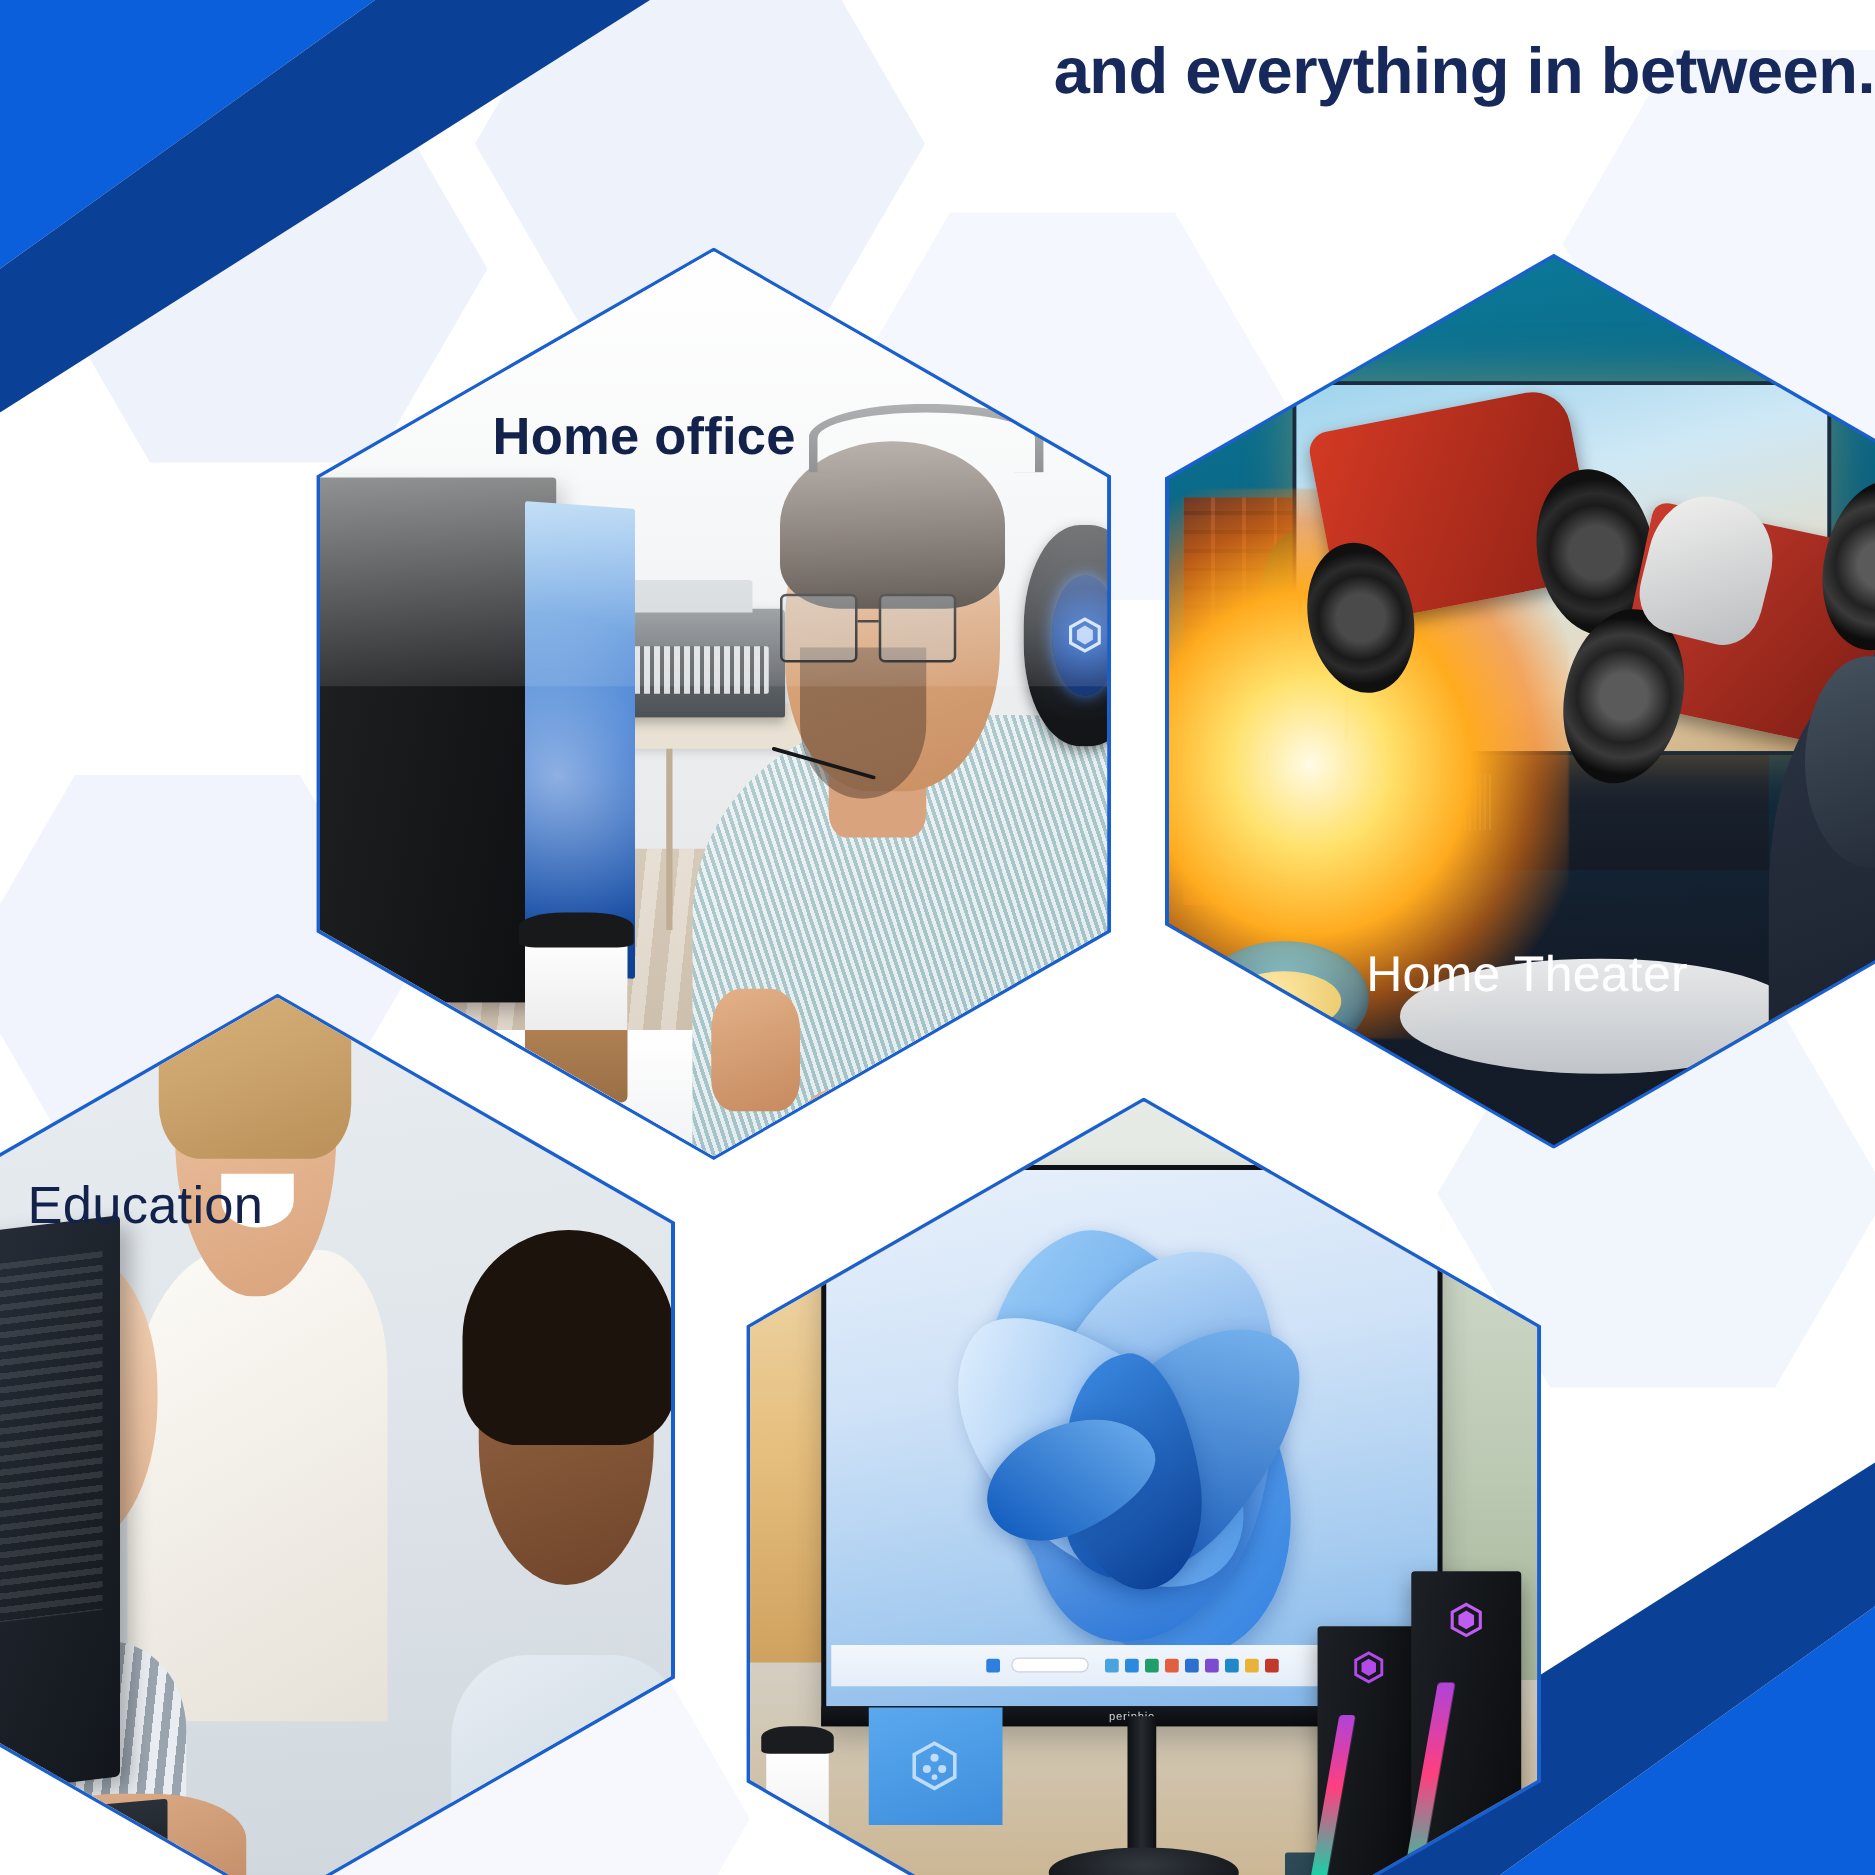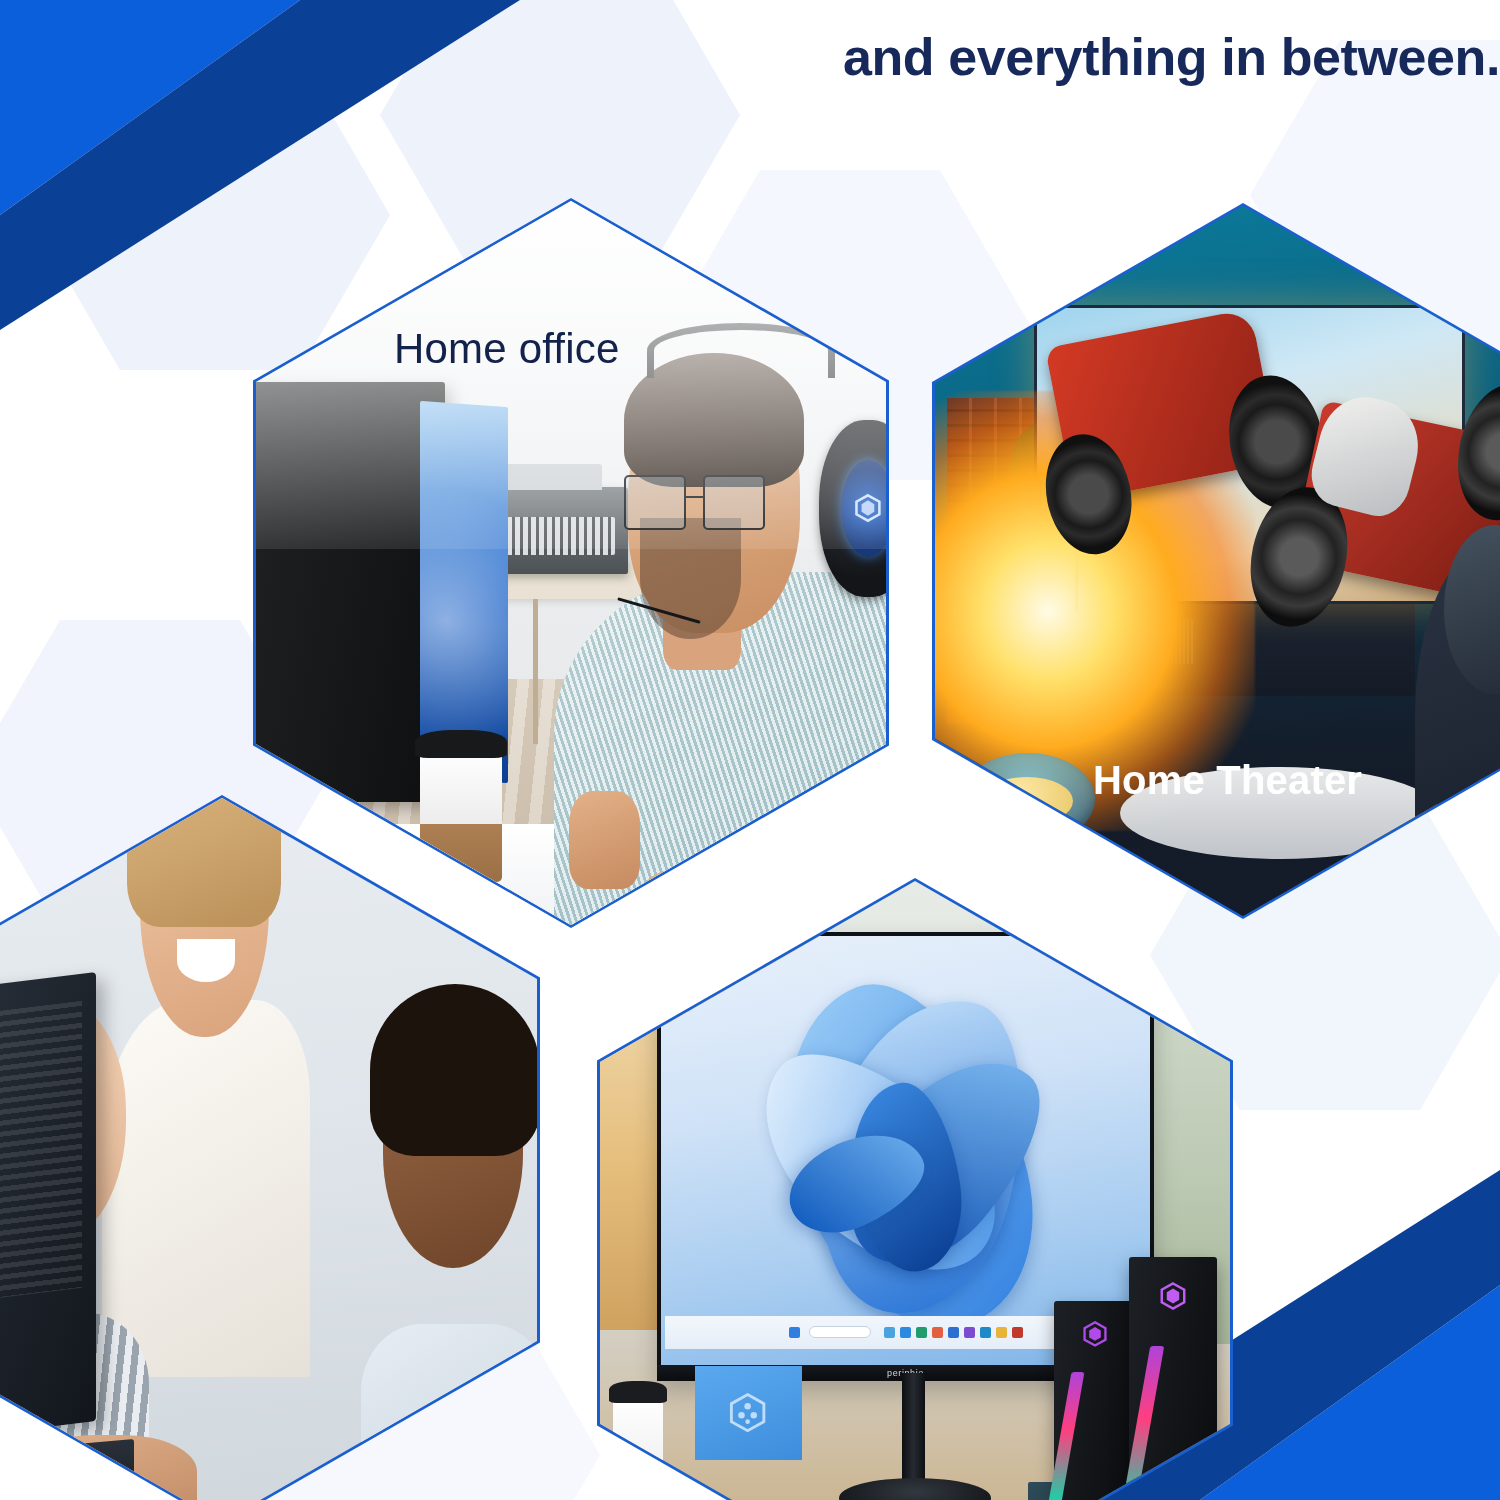--- a/index.html
+++ b/index.html
@@ -362,21 +362,21 @@
 
       <div class="ho-cup">
         <span class="sleeve"></span>
           <span class="body"></span>
           <span class="lid"></span>
       </div>
       <div class="ho-haze"></div>
     </div>
     <div class="hex-border"></div>
   </div>
-  <div class="hex-label lbl-dark" style="left:394px;top:325px;font-size:42px;">Home office</div>
+  <div class="hex-label lbl-dark" style="left:394px;top:325px;font-size:42px;font-weight:bold;">Home office</div>
 
   <div class="hex" style="left:932px;top:203px;width:622px;height:716px;background:#1a5fd0;">
     <div class="hex-inner" style="inset:3px;">
       <div class="ht-room"></div>
       <div class="ht-dark"></div>
       <div class="ht-brick"></div>
       <div class="ht-plant"></div>
       <div class="ht-console">
           <span class="grill"></span>
         </div>
@@ -385,21 +385,21 @@
       <div class="ht-bike1"></div>
       <div class="ht-bike2"></div>
       <div class="ht-rider"></div>
       <div class="ht-table"></div>
       <div class="ht-bowl"></div>
       <div class="ht-glass"></div>
       <div class="ht-viewer"></div>
     </div>
     <div class="hex-border"></div>
   </div>
-  <div class="hex-label lbl-light" style="left:1093px;top:758px;font-size:40px;font-weight:bold;text-align:right;">Home Theater</div>
+  <div class="hex-label lbl-light" style="left:1093px;top:758px;font-size:40px;font-weight:normal;text-align:right;">Home Theater</div>
 
   <div class="hex" style="left:-96px;top:795px;width:636px;height:730px;background:#1a5fd0;">
     <div class="hex-inner" style="inset:3px;">
       <div class="ed-bg"></div>
       <div class="ed-woman">
         <span class="top"></span>
           <span class="head"></span>
           <span class="smile"></span>
           <span class="hair"></span>
       </div>
@@ -412,20 +412,21 @@
         <span class="head"></span>
           <span class="hair"></span>
           <span class="body"></span>
       </div>
       <div class="ed-mon"></div>
       <div class="ed-hands"></div>
       <div class="ed-kb"></div>
     </div>
     <div class="hex-border"></div>
   </div>
+  <div class="hex-label lbl-dark" style="left:22px;top:940px;font-size:42px;">Education</div>
 
   <div class="hex" style="left:597px;top:878px;width:636px;height:730px;background:#1a5fd0;">
     <div class="hex-inner" style="inset:3px;">
       <div class="ws-bg"></div>
       <div class="ws-window"></div>
       <div class="ws-greens"></div>
 
       <div class="ws-monitor">
         <div class="ws-screen">
           <div class="ws-bloom">

